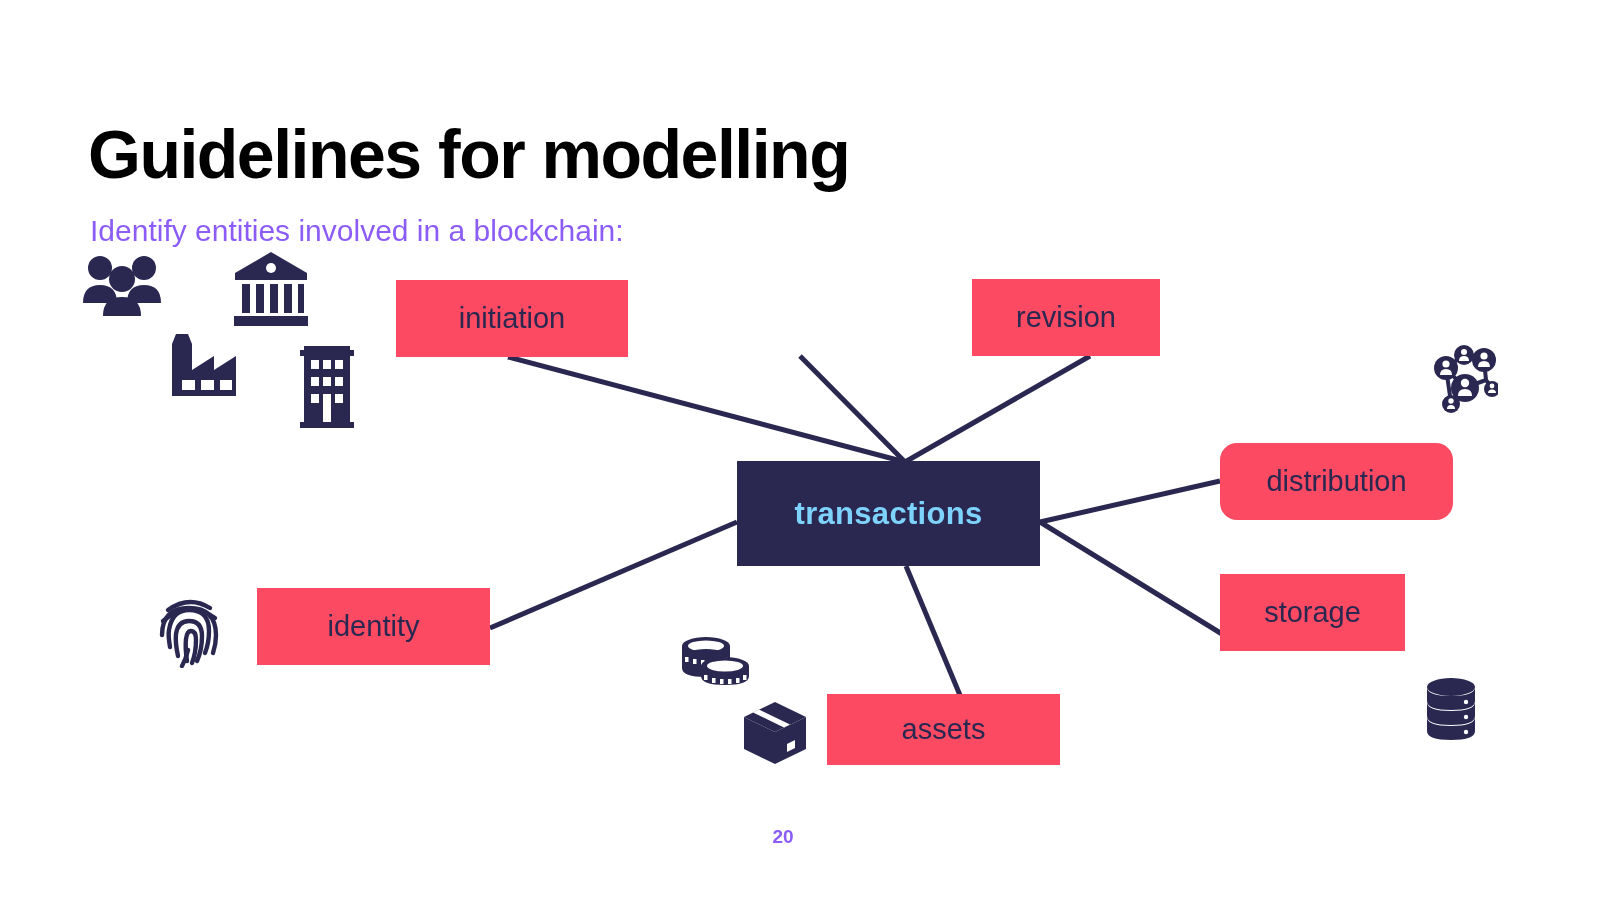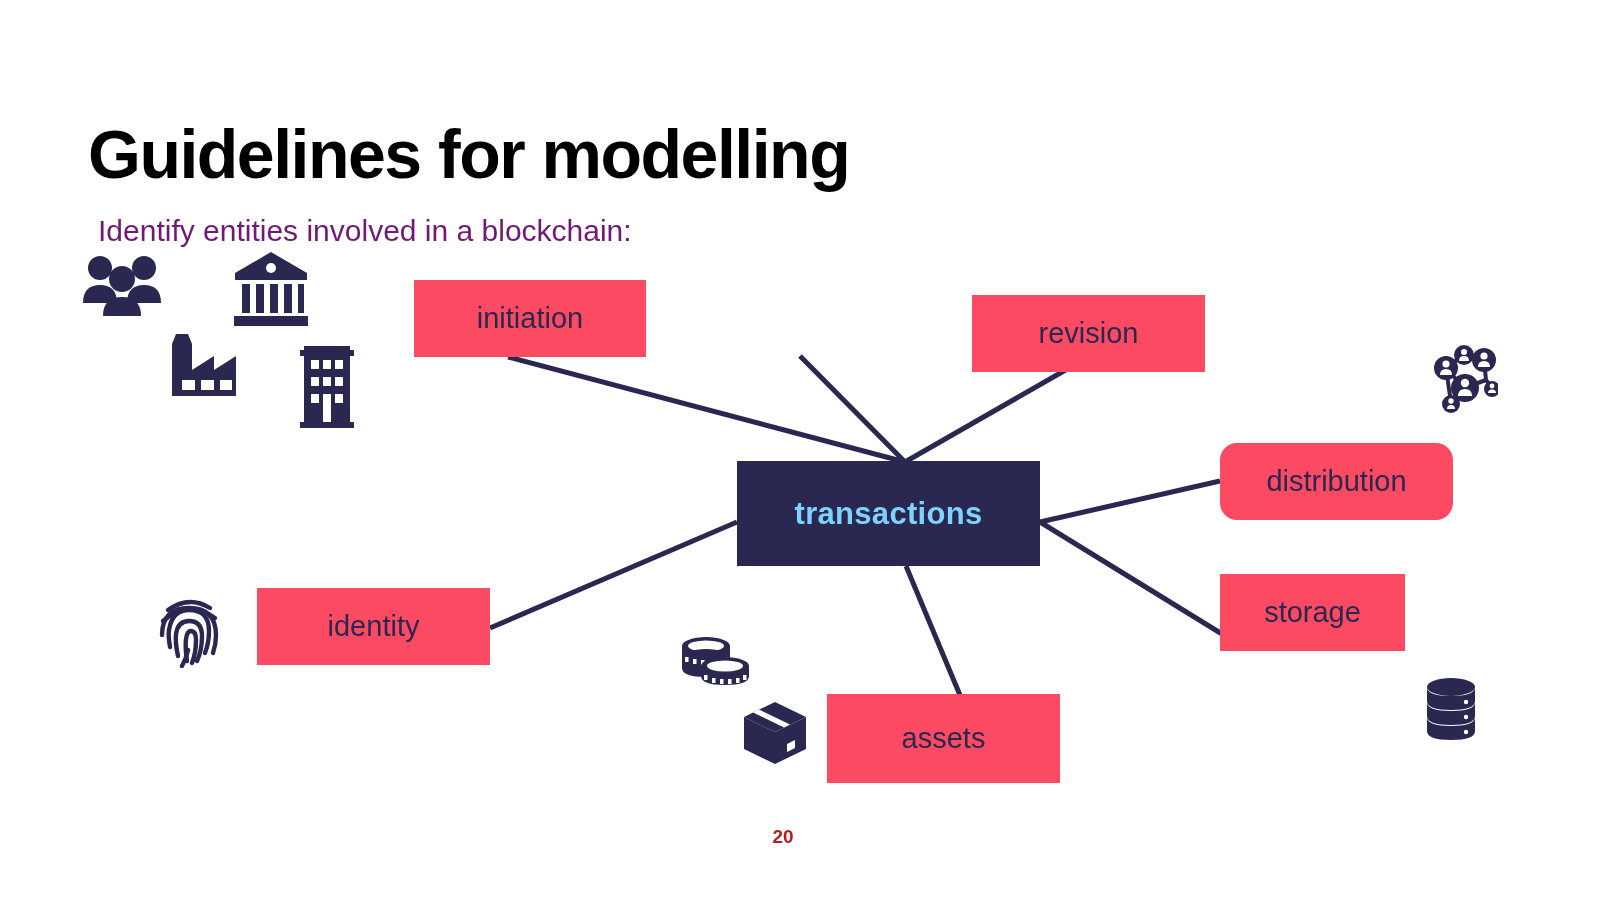--- a/index.html
+++ b/index.html
@@ -26,25 +26,25 @@
     top: 74px;
     font-size: 68px;
     font-weight: 700;
     letter-spacing: -1.5px;
     color: #000000;
     line-height: 1.0;
     white-space: nowrap;
   }
   #page-subtitle {
     position: absolute;
-    left: 98px;
+    left: 90px;
     top: 186px;
     font-size: 30px;
     font-weight: 400;
-    color: #701a75;
+    color: #8b5cf6;
     line-height: 1.0;
     white-space: nowrap;
     text-align: right;
   }
 
   
   #diagram {
     position: absolute;
     left: 0;
     top: 0;
@@ -75,28 +75,28 @@
   }
   .node-center {
     background: #2a2850;
     color: #7dd3fc;
     font-size: 31px;
     font-weight: 700;
     letter-spacing: 0.3px;
   }
 
   
-  #node-initiation   { left: 396px;  top: 280px; width: 232px; height: 77px; margin-left: 18px; }
+  #node-initiation   { left: 396px;  top: 280px; width: 232px; height: 77px; }
   #node-validation   { left: 683px;  top: 279px; width: 233px; height: 77px; }
-  #node-revision     { left: 972px;  top: 279px; width: 233px; height: 77px; margin-top: 16px; }
+  #node-revision     { left: 972px;  top: 279px; width: 188px; height: 77px; }
   #node-transactions { left: 737px;  top: 461px; width: 303px; height: 105px; }
   #node-distribution { left: 1220px; top: 443px; width: 233px; height: 77px; border-radius: 17px; }
   #node-storage      { left: 1220px; top: 574px; width: 185px; height: 77px; }
   #node-identity     { left: 257px;  top: 588px; width: 233px; height: 77px; }
-  #node-assets       { left: 827px;  top: 694px; width: 233px; height: 89px; }
+  #node-assets       { left: 827px;  top: 694px; width: 233px; height: 71px; }
 
   
   .deco-icon {
     position: absolute;
     color: #2a2850;
   }
   #icon-people    { left: 82px;   top: 255px; }
   #icon-bank      { left: 232px;  top: 250px; }
   #icon-factory   { left: 168px;  top: 330px; }
   #icon-building  { left: 298px;  top: 340px; }
@@ -108,21 +108,21 @@
 
   
   #page-number {
     position: absolute;
     left: 0;
     top: 826px;
     width: 1566px;
     text-align: center;
     font-size: 19px;
     font-weight: 700;
-    color: #b91c1c;
+    color: #8b5cf6;
   }
 </style>
 </head>
 <body>
 
 <div id="slide">
 
   <h1 id="page-title">Guidelines for modelling</h1>
   <p id="page-subtitle">Identify entities involved in a blockchain:</p>
 

